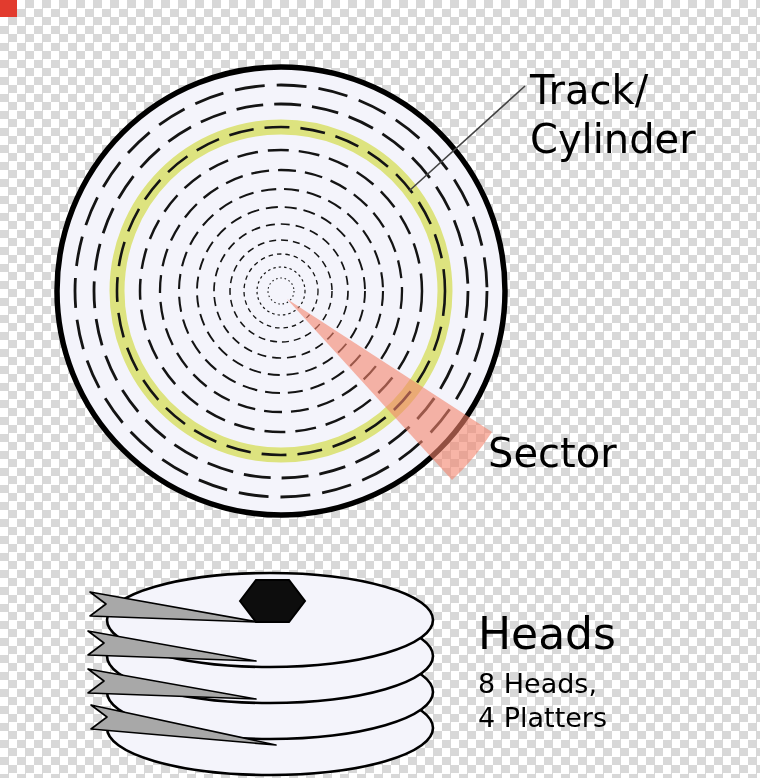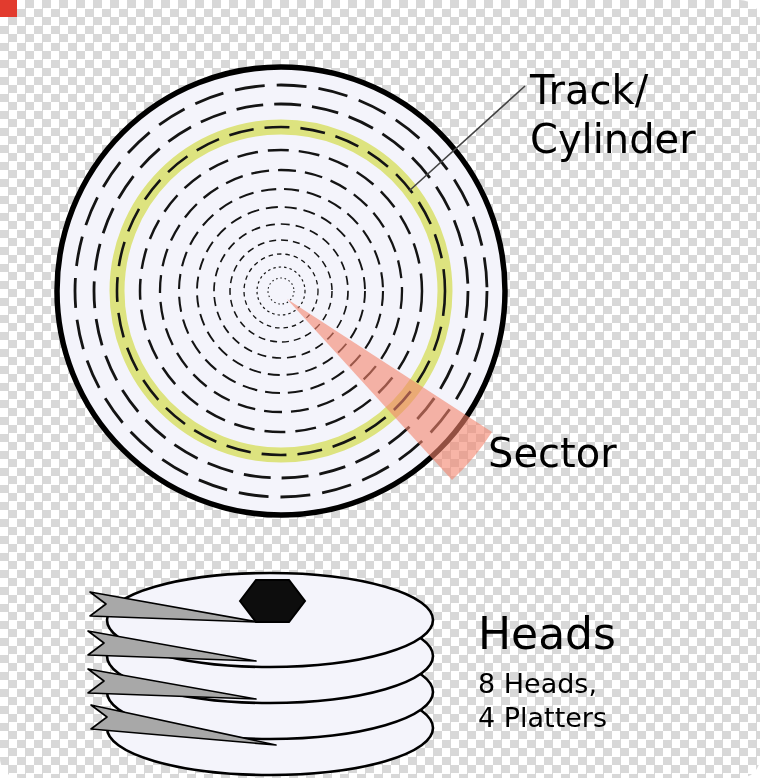--- a/index.html
+++ b/index.html
@@ -3,21 +3,20 @@
 <meta charset="utf-8">
 <style>
   html, body { margin: 0; padding: 0; }
   body { width: 760px; height: 778px; overflow: hidden; }
   .canvas {
     position: relative;
     width: 760px;
     height: 778px;
     background: repeating-conic-gradient(#d8d8d8 0% 25%, #ffffff 0% 50%);
     background-size: 17px 17px;
-    border-radius: 20px;
   }
   svg.diagram { position: absolute; left: 0; top: 0; }
   text { font-family: "DejaVu Sans", "Liberation Sans", sans-serif; fill: #000000; }
   .label-large { font-size: 40px; }
   .label-heads { font-size: 44px; }
   .label-small { font-size: 27px; }
 </style>
 </head>
 <body>
 

